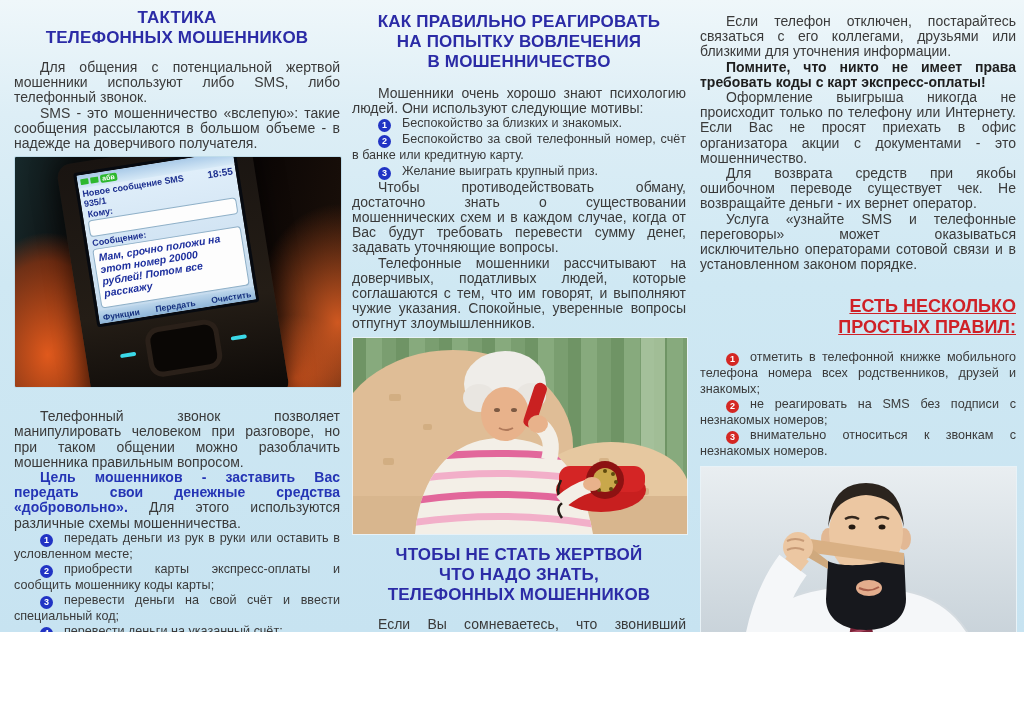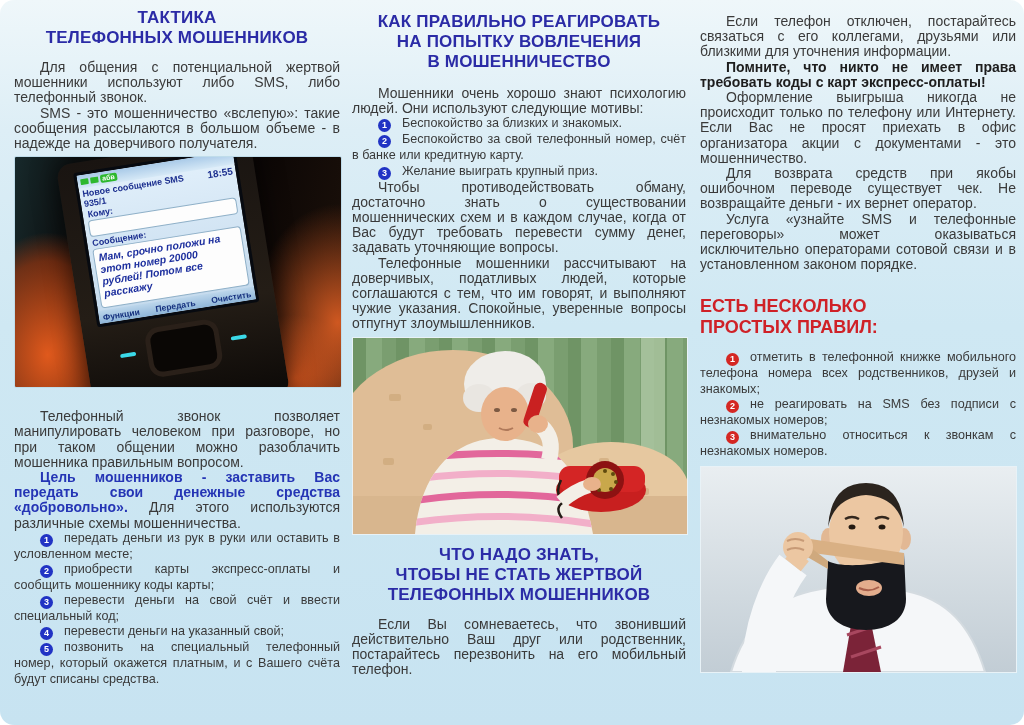--- a/index.html
+++ b/index.html
@@ -1,24 +1,24 @@
 <!DOCTYPE html>
 <html><head>
 <meta charset="utf-8">
 <style>
   html,body{margin:0;padding:0;}
   body{font-family:"Liberation Sans","DejaVu Sans",sans-serif;}
-  #page{position:relative;width:1024px;height:725px;overflow:hidden;
-    background:linear-gradient(180deg,#eff7fa 0%,#ddeef6 18%,#cfe8f3 45%,#c7e3f1 100%);border-radius:14px;}
+  #page{position:relative;width:1024px;height:632px;overflow:hidden;
+    background:linear-gradient(180deg,#eff7fa 0%,#ddeef6 18%,#cfe8f3 45%,#c7e3f1 100%);}
   .col{position:absolute;top:0;}
   #col-left{left:14px;width:326px;}
   #col-mid{left:352px;width:334px;}
   #col-right{left:700px;width:316px;}
   .title{color:#2b2ba6;font-weight:bold;font-size:17px;line-height:20px;text-align:center;letter-spacing:.2px;}
-  .title-red{color:#cf2127;font-weight:bold;font-size:18px;line-height:21px;text-align:left;}
+  .title-red{color:#cf2127;font-weight:bold;font-size:18px;line-height:21px;text-align:right;text-decoration:underline;}
   .bt{font-size:14px;line-height:15.2px;color:#3a3a3a;text-align:justify;}
   .bt p{margin:0;text-indent:26px;}
   .bb{color:#2535b5;font-weight:bold;}
   .bk{font-weight:bold;color:#1d1d1d;}
   .li{font-size:12.6px;line-height:15.2px;color:#3a3a3a;text-align:justify;text-indent:26px;margin:0;}
   .num{display:inline-block;width:13px;height:13px;border-radius:50%;background:#2133c4;color:#fff;
     font-size:9px;font-weight:bold;line-height:13px;text-align:center;text-indent:0;margin-right:11px;vertical-align:-1px;}
   .num.red{background:#d42723;}
   
   .photo1{position:relative;width:326px;height:230px;margin:5px 0 3px;overflow:hidden;border-radius:2px;
@@ -102,21 +102,21 @@
     </div>
 
     <div class="bt mt4">
       <p>Телефонный звонок позволяет манипулировать человеком при разговоре, но при таком общении можно разоблачить мошенника правильным вопросом.</p>
       <p><span class="bb">Цель мошенников - заставить Вас передать свои денежные средства «добровольно».</span><span> Для этого используются различные схемы мошенничества.</span></p>
     </div>
     <div>
       <div class="li"><span class="num">1</span><span>передать деньги из рук в руки или оставить в условленном месте;</span></div>
       <div class="li"><span class="num">2</span><span>приобрести карты экспресс-оплаты и сообщить мошеннику коды карты;</span></div>
       <div class="li"><span class="num">3</span><span>перевести деньги на свой счёт и ввести специальный код;</span></div>
-      <div class="li"><span class="num">4</span><span>перевести деньги на указанный свой;</span></div>
+      <div class="li"><span class="num">4</span><span>перевести деньги на указанный счёт;</span></div>
       <div class="li"><span class="num">5</span><span>позвонить на специальный телефонный номер, который окажется платным, и с Вашего счёта будут списаны средства.</span></div>
     </div>
   </div>
 
   <div class="col" id="col-mid">
     <div class="title" style="margin:12px 0 14px;">
       <div>КАК ПРАВИЛЬНО РЕАГИРОВАТЬ</div>
       <div>НА ПОПЫТКУ ВОВЛЕЧЕНИЯ</div>
       <div>В МОШЕННИЧЕСТВО</div>
     </div>
@@ -177,22 +177,22 @@
           <circle cx="258" cy="151" r="2"></circle>
             <circle cx="246" cy="152" r="2"></circle>
         </g>
         <path d="M208,142 q-7,14 3,22 q-10,5 -2,16" stroke="#241c16" stroke-width="2.5" fill="none"></path>
         <path d="M208,164 Q222,152 236,148" stroke="#f3efe7" stroke-width="14" fill="none"></path>
         <ellipse cx="239" cy="146" rx="9" ry="7" fill="#e8b28b"></ellipse>
       </svg>
     </div>
 
     <div class="title" style="margin:10px 0 12px;">
+      <div>ЧТОБЫ НЕ СТАТЬ ЖЕРТВОЙ</div>
       <div>ЧТО НАДО ЗНАТЬ,</div>
-      <div>ЧТОБЫ НЕ СТАТЬ ЖЕРТВОЙ</div>
       <div>ТЕЛЕФОННЫХ МОШЕННИКОВ</div>
     </div>
     <div class="bt">
       <p>Если Вы сомневаетесь, что звонивший действительно Ваш друг или родственник, постарайтесь перезвонить на его мобильный телефон.</p>
     </div>
   </div>
 
   <div class="col" id="col-right">
     <div class="bt" style="margin-top:14px;">
       <p>Если телефон отключен, постарайтесь связаться с его коллегами, друзьями или близкими для уточнения информации.</p>

